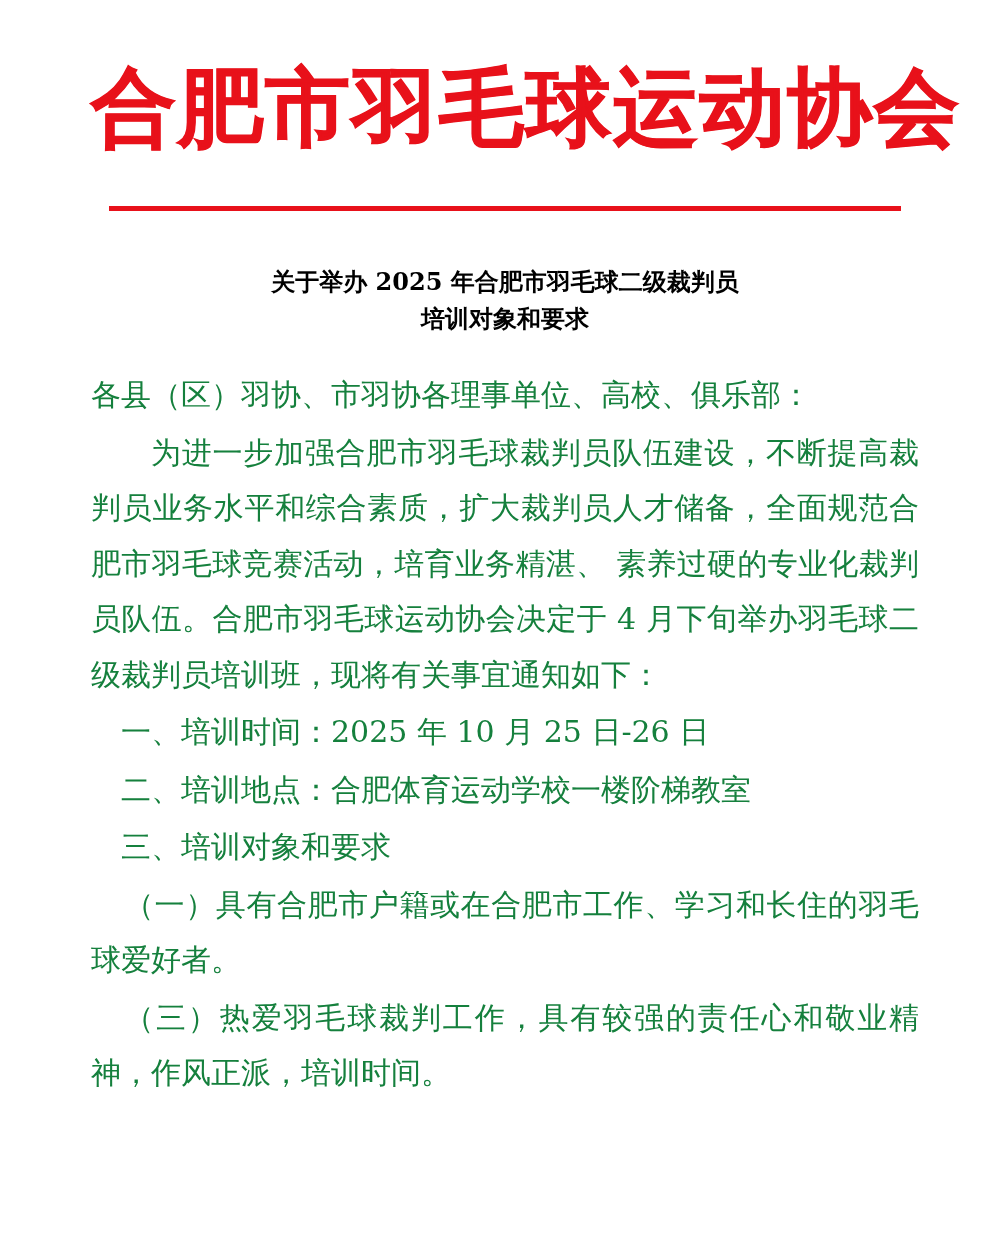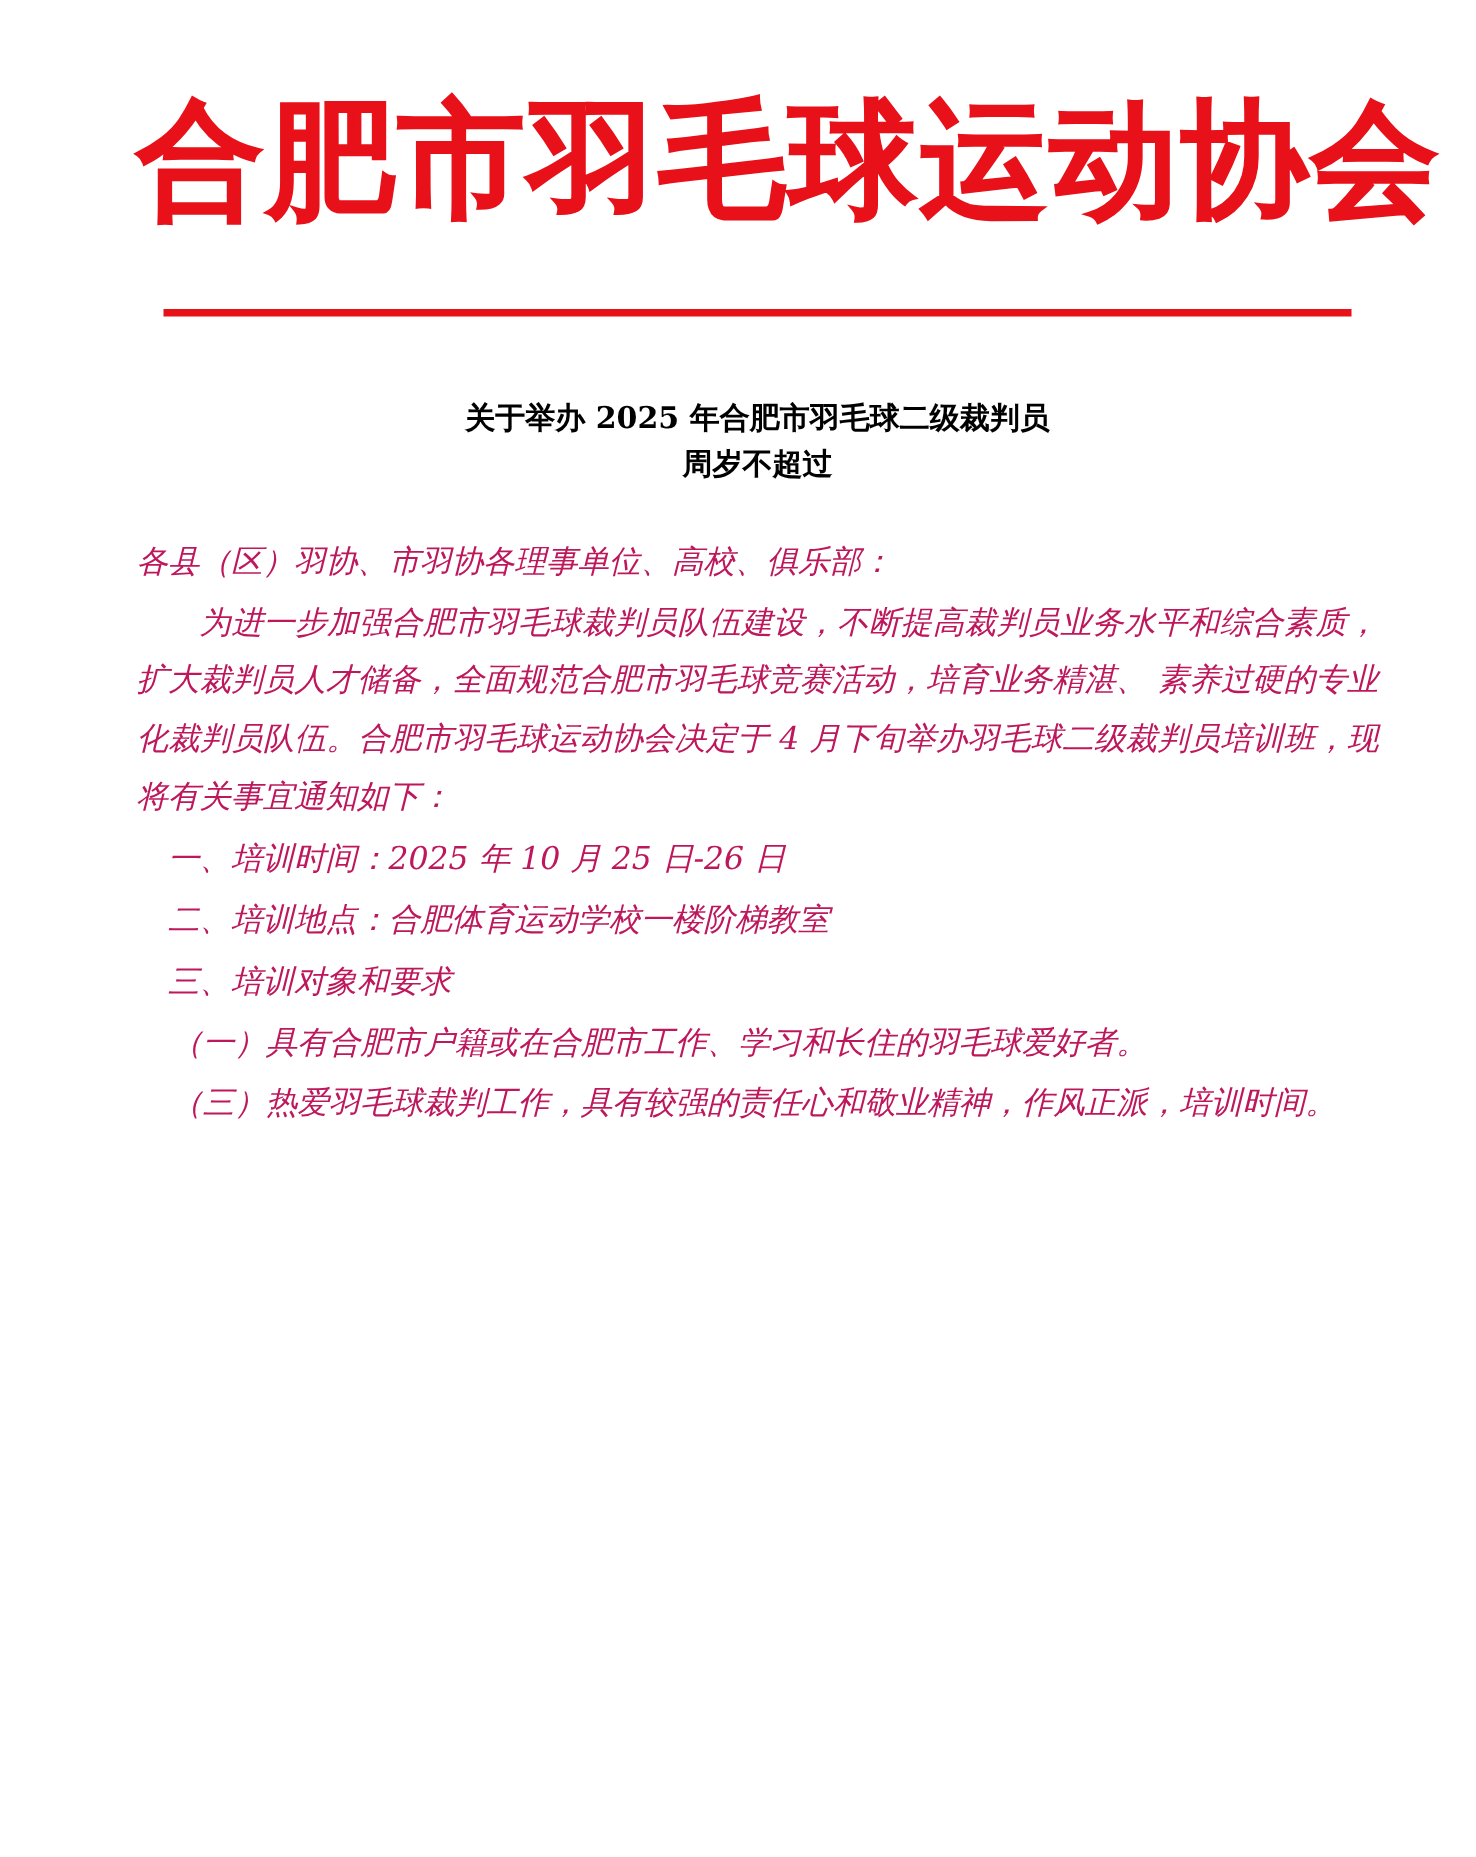--- a/index.html
+++ b/index.html
@@ -43,33 +43,32 @@
     height: 5px;
     background: #e8111a;
   }
   
   .doc-title {
     margin: 52px auto 0 auto;
     width: 720px;
     text-align: center;
     font-family: "DejaVu Serif", "Liberation Serif", serif;
     font-weight: 700;
-    font-size: 20px;
+    font-size: 24px;
     line-height: 1.55;
     color: #000000;
   }
   
   .doc-body {
     margin-top: 30px;
-    font-size: 21px;
+    font-size: 30px;
     line-height: 1.85;
-    color: #be185d;
+    color: #15803d;
     text-align: justify;
     text-justify: inter-ideograph;
-    font-style: italic;
   }
   .para {
     margin: 0 0 2px 0;
   }
   .para.indent-0 { text-indent: 0; }
   .para.indent-2 { text-indent: 2em; }
   .para.indent-1 { text-indent: 1em; }
   .para.indent-15 { text-indent: 1.1em; }
 </style>
 </head>
@@ -77,21 +76,21 @@
 
 <div class="page">
 
   <div class="letterhead">
     <div class="letterhead-title">合肥市羽毛球运动协会</div>
     <div class="letterhead-rule"></div>
   </div>
 
   <div class="doc-title">
     <div>关于举办 2025 年合肥市羽毛球二级裁判员</div>
-    <div>周岁不超过</div>
+    <div>培训对象和要求</div>
   </div>
 
   <div class="doc-body">
     <p class="para indent-0">各县（区）羽协、市羽协各理事单位、高校、俱乐部：</p>
     <p class="para indent-2">为进一步加强合肥市羽毛球裁判员队伍建设，不断提高裁判员业务水平和综合素质，扩大裁判员人才储备，全面规范合肥市羽毛球竞赛活动，培育业务精湛、 素养过硬的专业化裁判员队伍。合肥市羽毛球运动协会决定于 4 月下旬举办羽毛球二级裁判员培训班，现将有关事宜通知如下：</p>
     <p class="para indent-1">一、培训时间：2025 年 10 月 25 日-26 日</p>
     <p class="para indent-1">二、培训地点：合肥体育运动学校一楼阶梯教室</p>
     <p class="para indent-1">三、培训对象和要求</p>
     <p class="para indent-15">（一）具有合肥市户籍或在合肥市工作、学习和长住的羽毛球爱好者。</p>
     <p class="para indent-15">（三）热爱羽毛球裁判工作，具有较强的责任心和敬业精神，作风正派，培训时间。</p>

